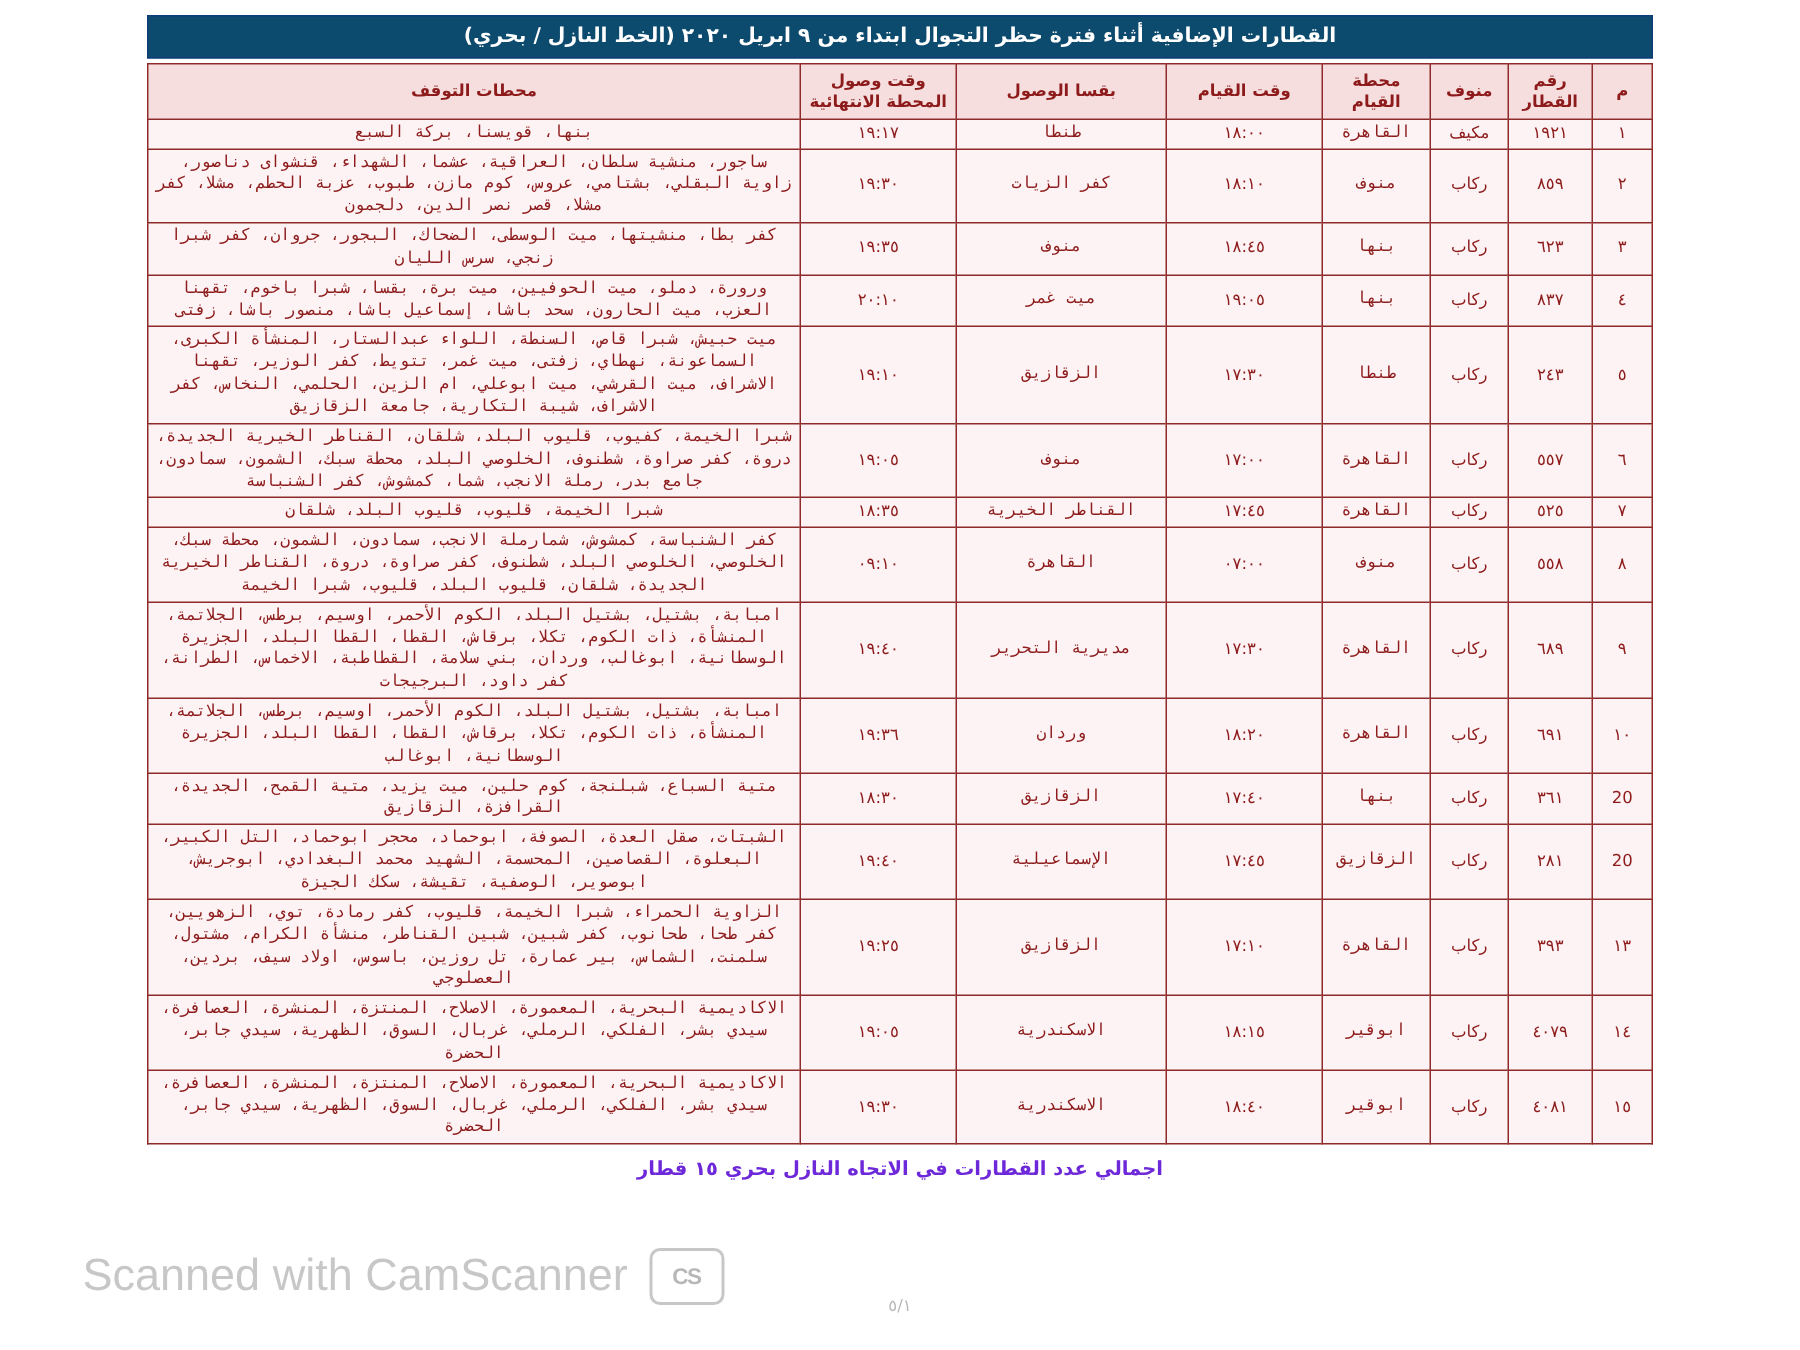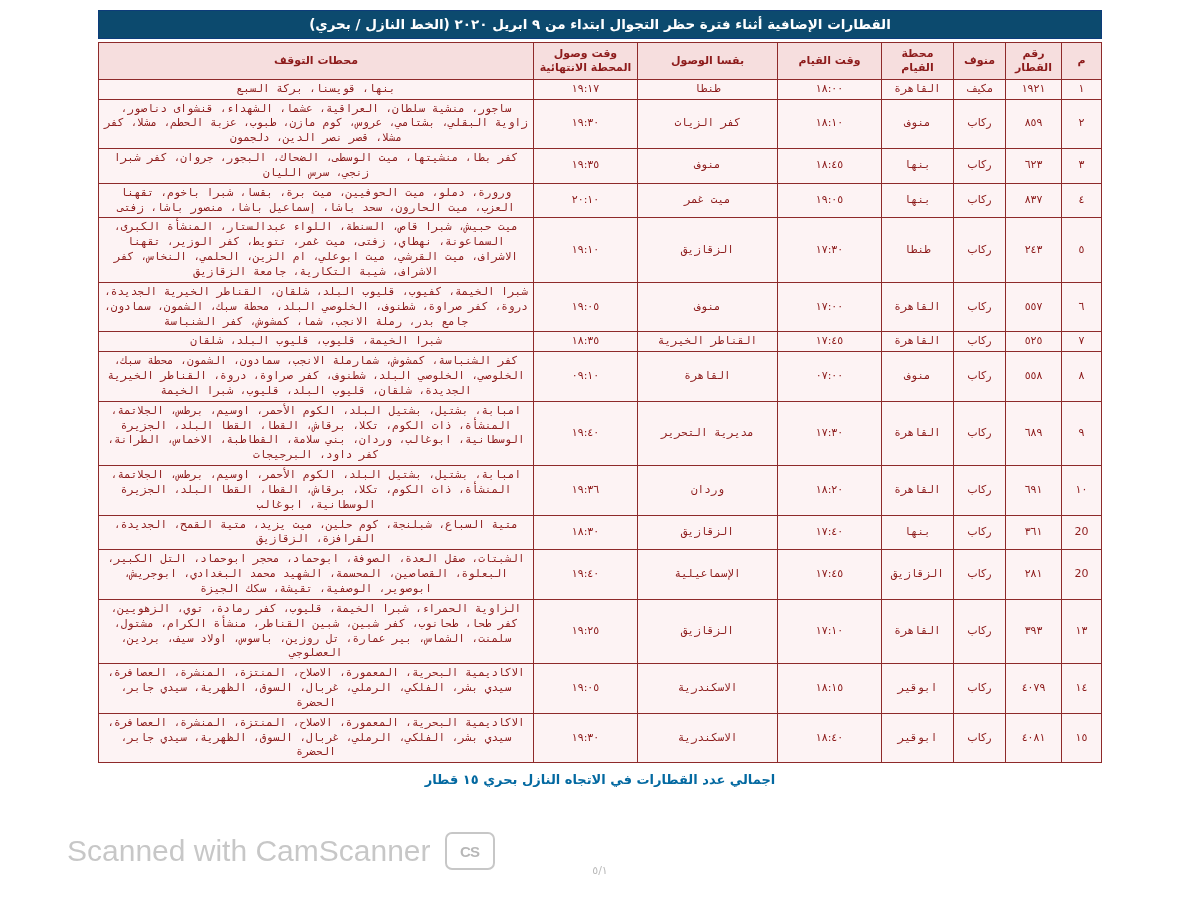--- a/index.html
+++ b/index.html
@@ -78,21 +78,21 @@
   .col-idx   { width: 40px; }
   .col-no    { width: 56px; }
   .col-type  { width: 52px; }
   .col-from  { width: 72px; }
   .col-dep   { width: 104px; }
   .col-to    { width: 140px; }
   .col-arr   { width: 104px; }
   .col-stops { width: auto; }
   .footer-note {
     text-align: center;
-    color: #0369a1;
+    color: #6d28d9;
     font-size: 13px;
     font-weight: bold;
     margin-top: 9px;
   }
   
   .watermark {
     position: absolute;
     left: 55px;
     bottom: 30px;
     display: flex;
@@ -112,21 +112,20 @@
     align-items: center;
     justify-content: center;
     font-family: "Liberation Sans", sans-serif;
     letter-spacing: -1px;
   }
   .cs-text {
     color: #9b9b9b;
     font-size: 30px;
     font-family: "Liberation Sans", sans-serif;
     direction: ltr;
-    margin-left: 12px;
   }
   .page-num {
     position: absolute;
     left: 50%;
     transform: translateX(-50%);
     bottom: 23px;
     color: #b9b9b9;
     font-size: 11px;
     direction: ltr;
   }

